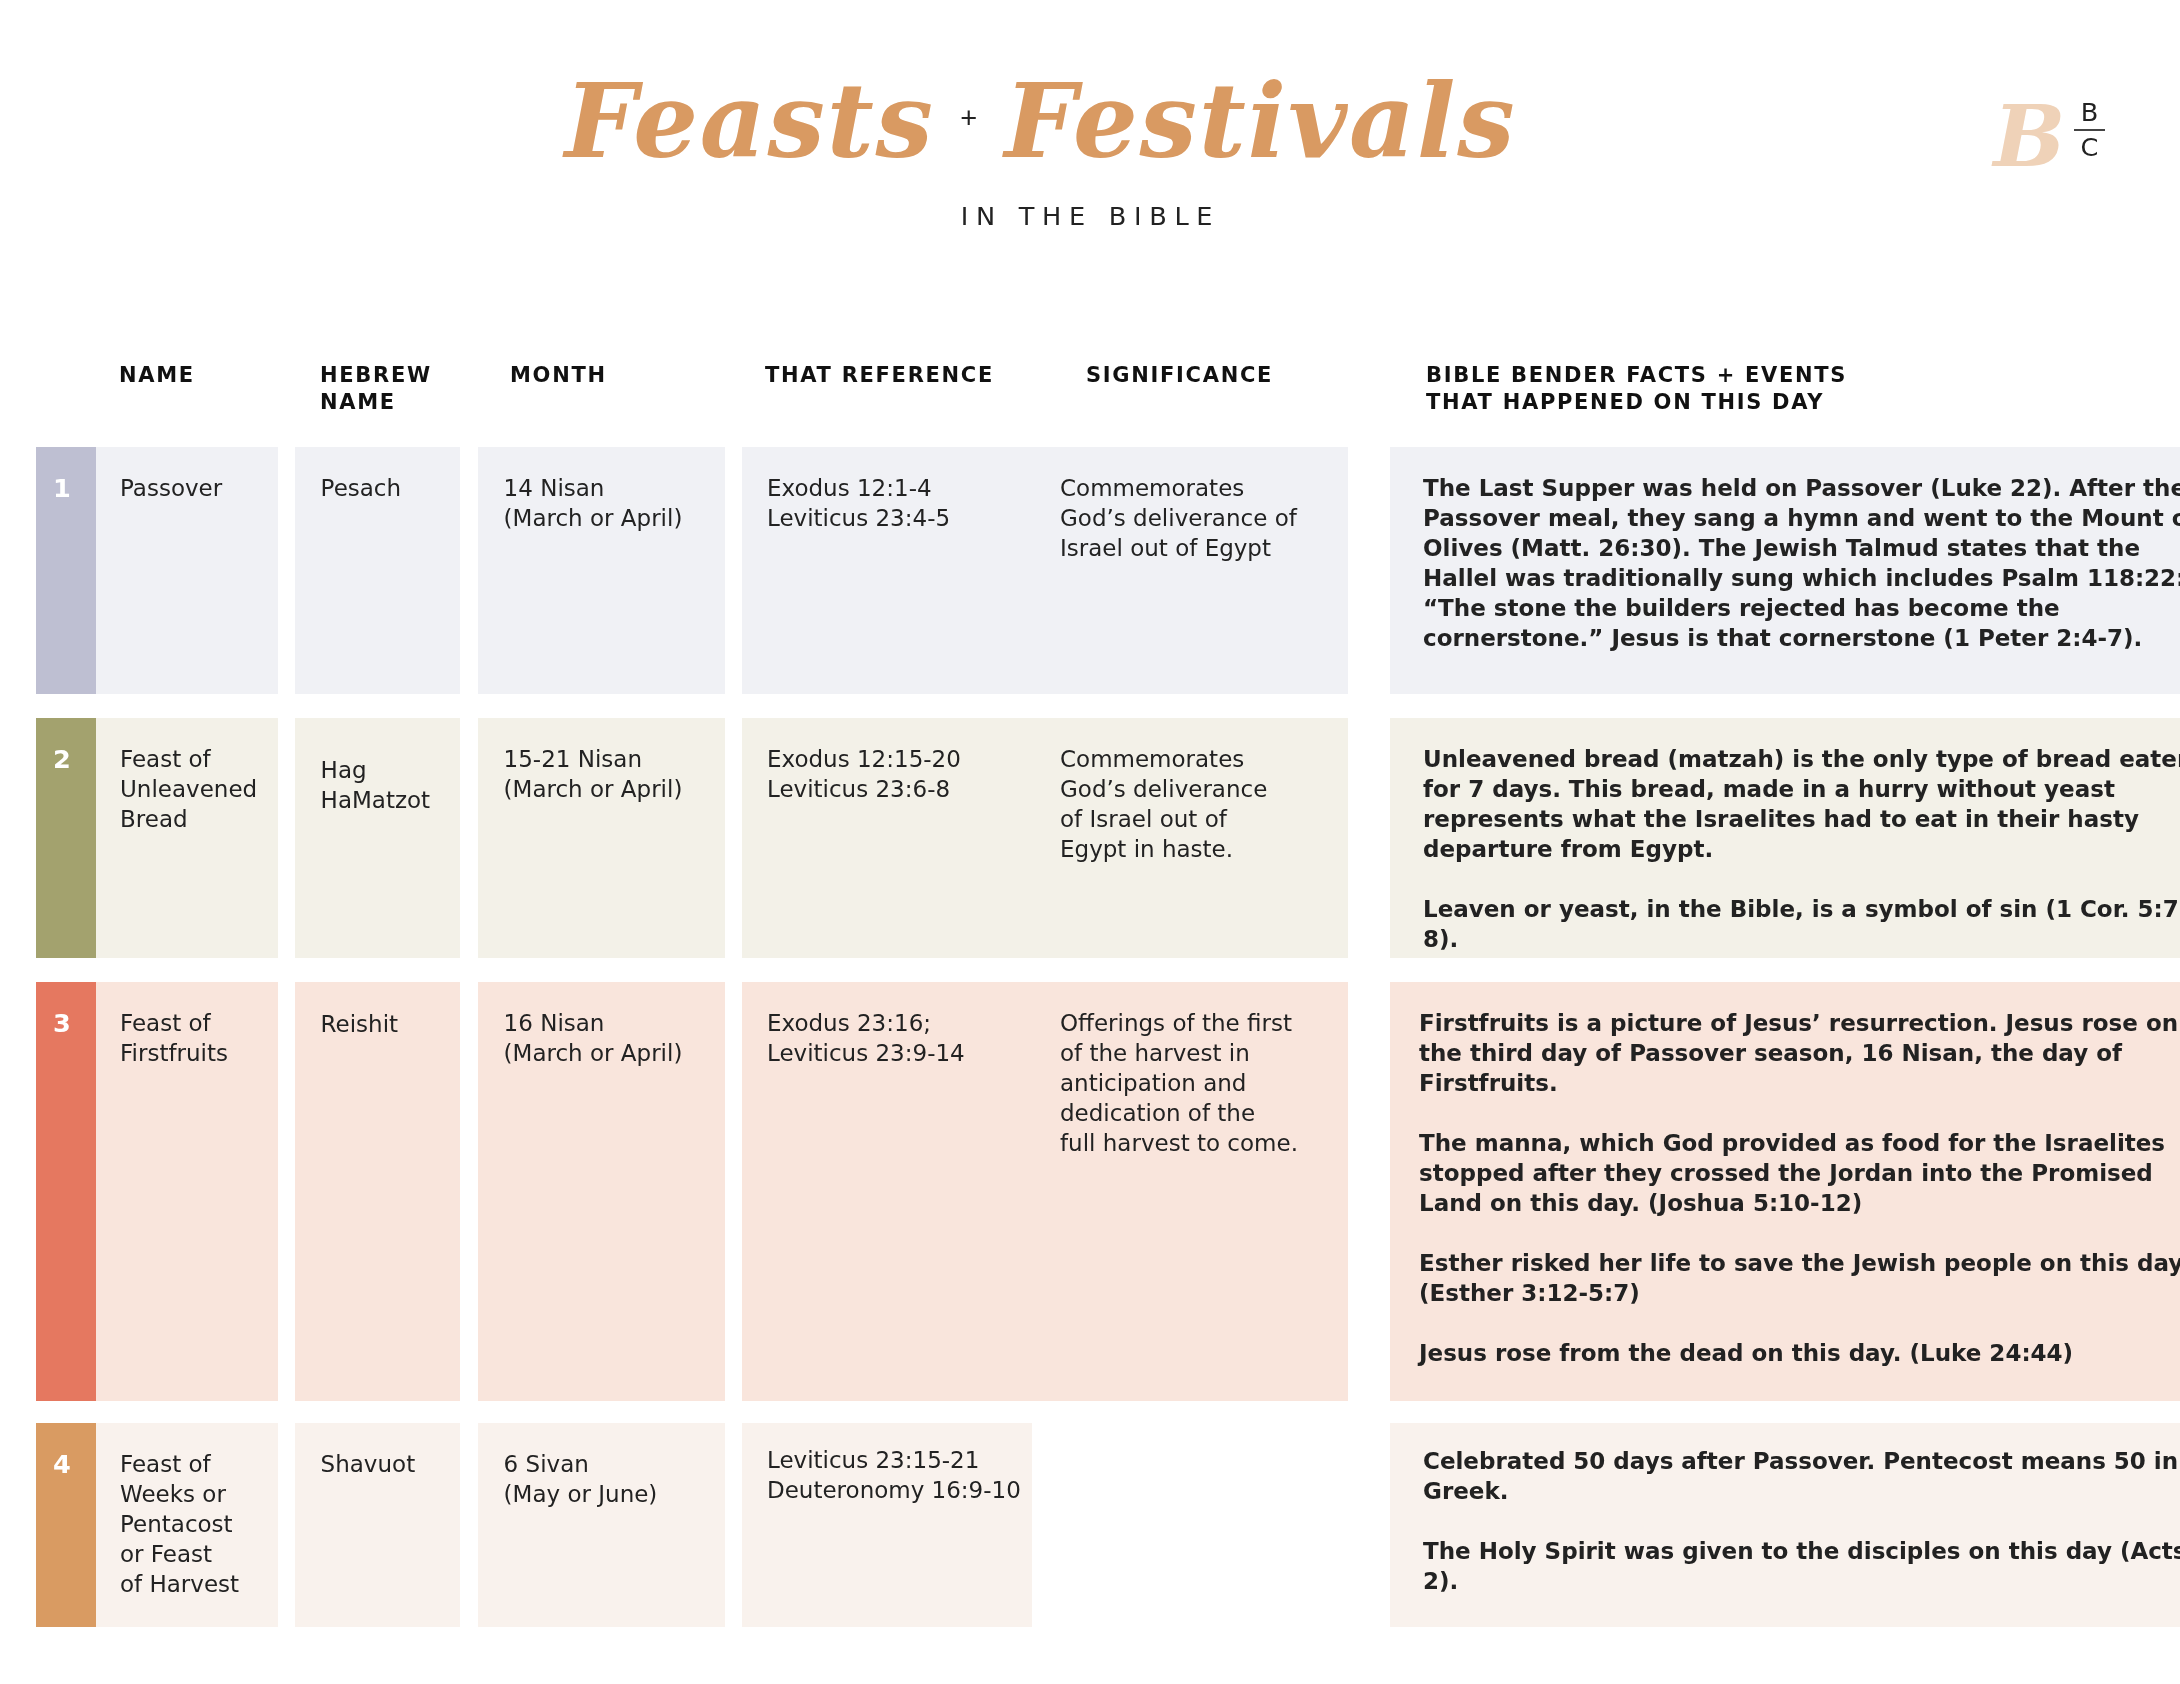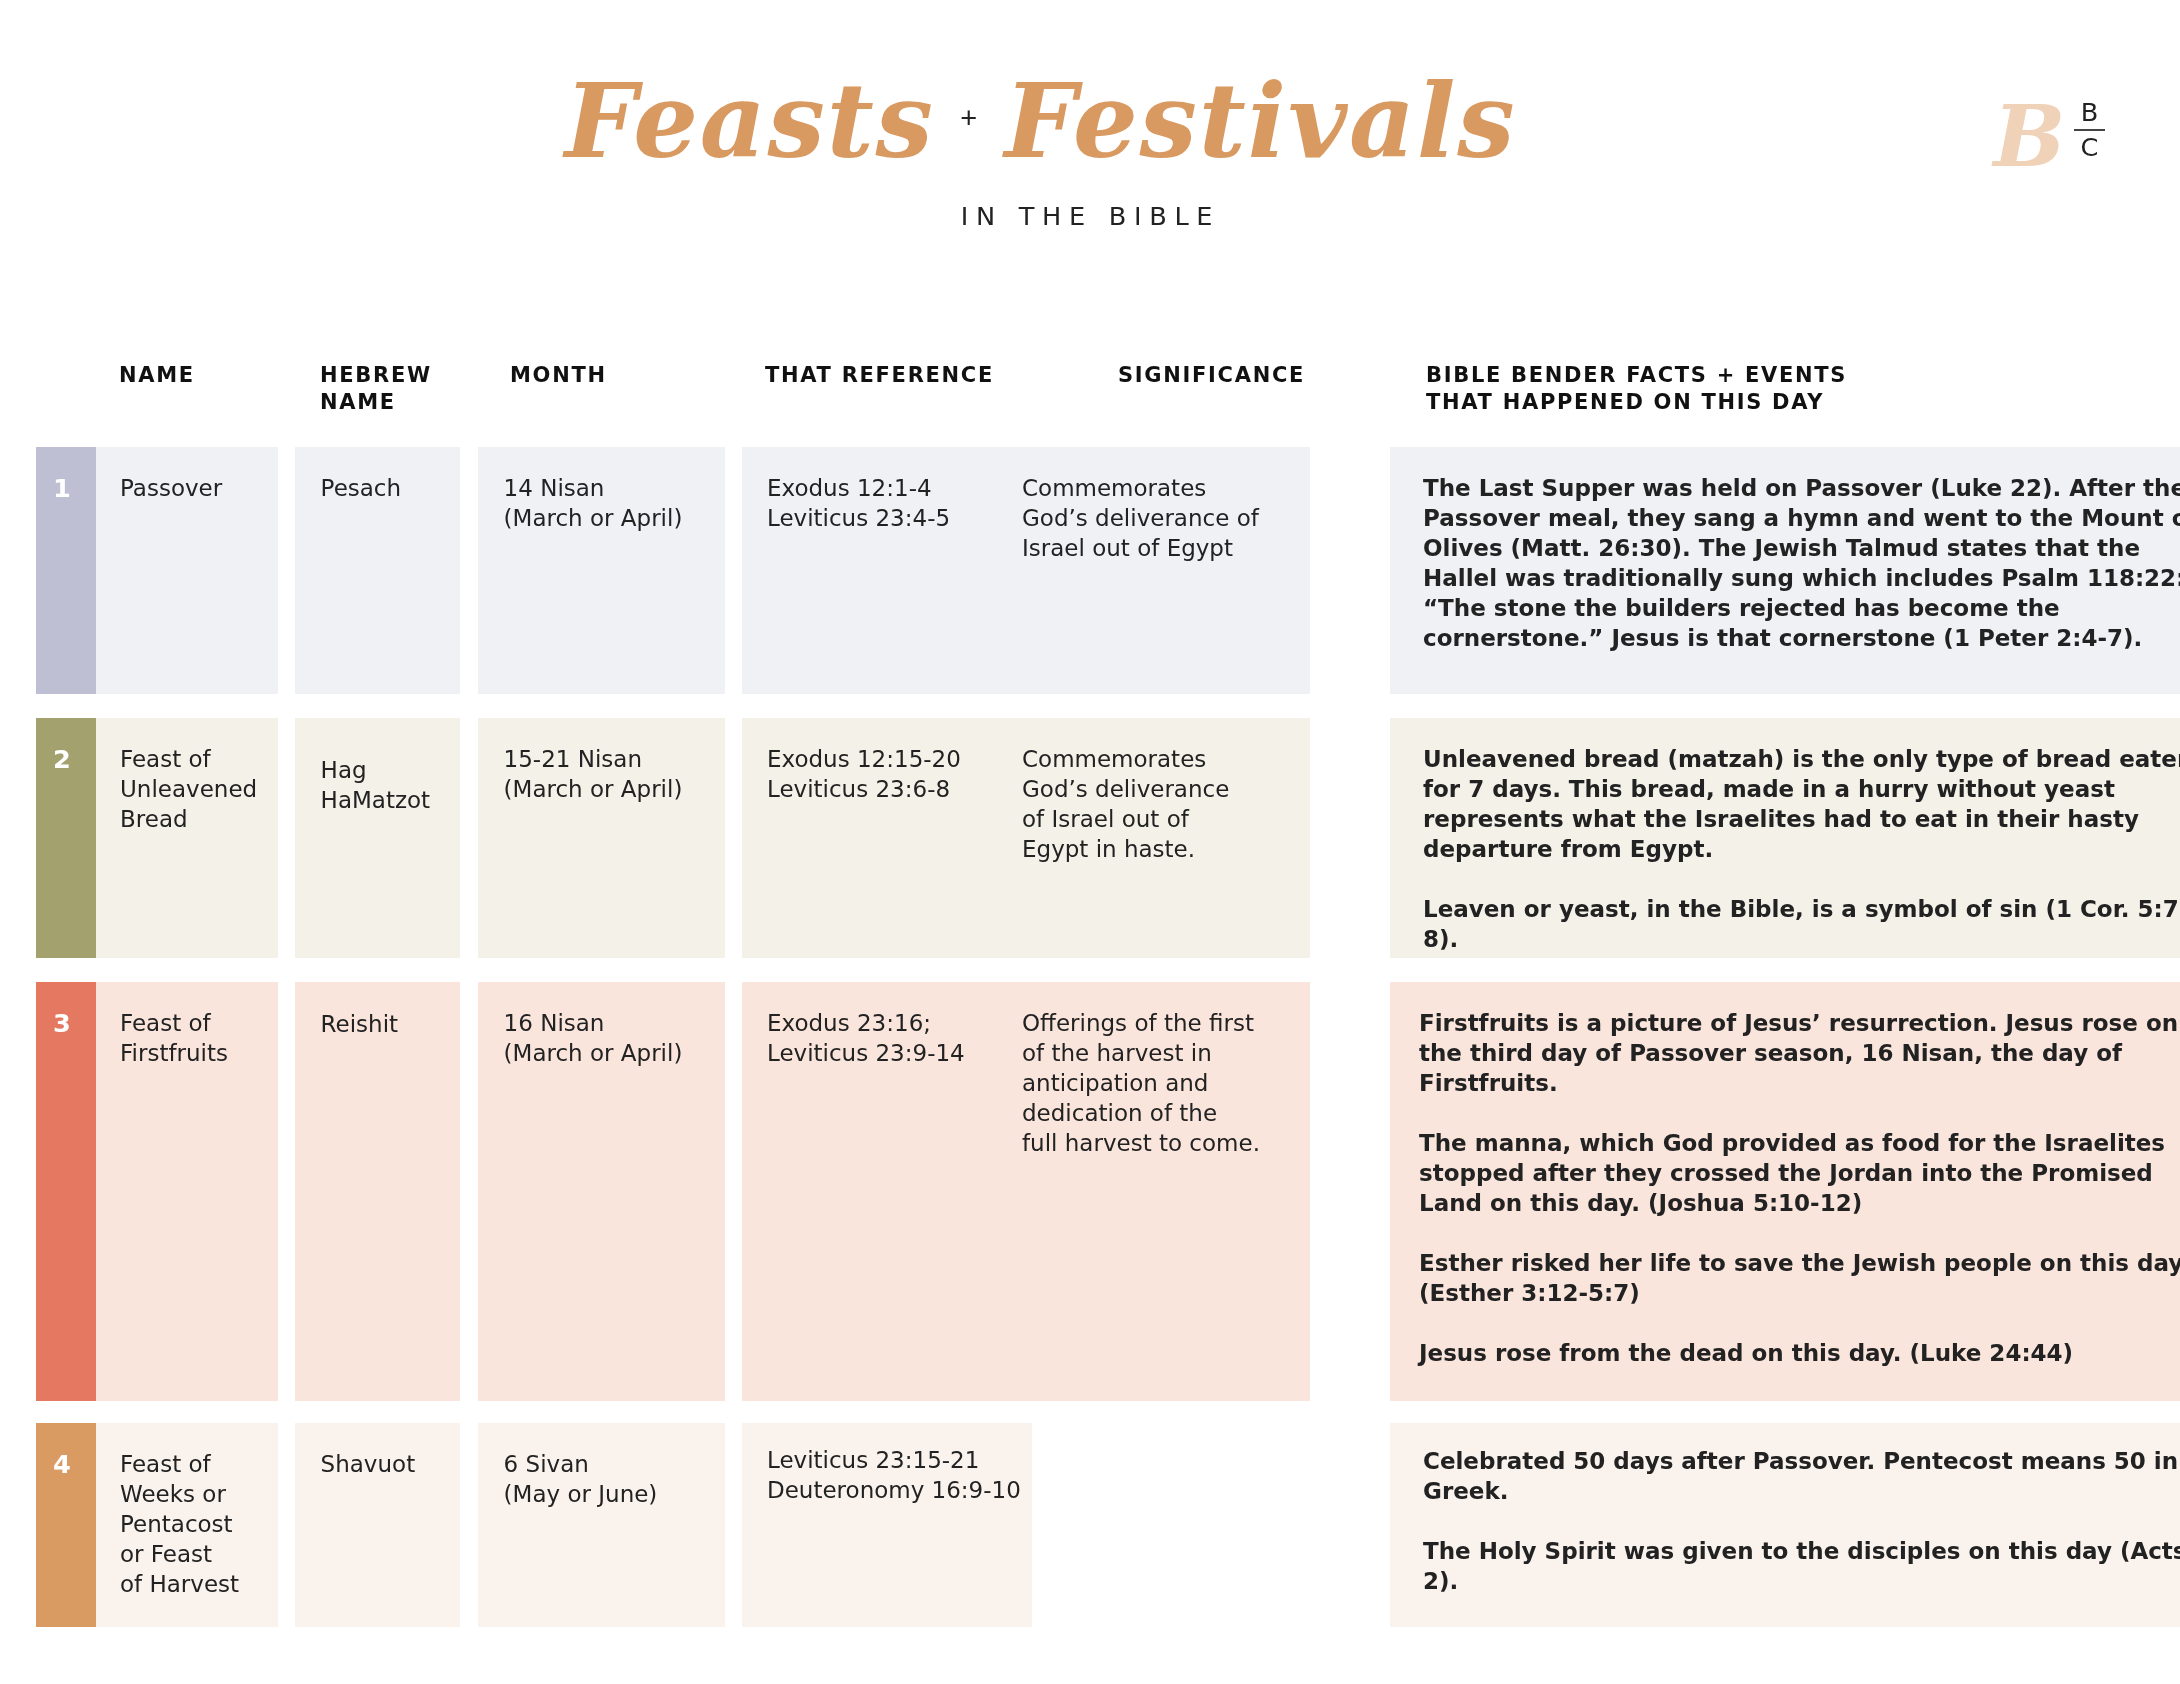--- a/index.html
+++ b/index.html
@@ -30,21 +30,21 @@
   .hdr { position: absolute; top: 362px; font-family: "DejaVu Sans", sans-serif; font-weight: bold; font-size: 21px; line-height: 27px; letter-spacing: 1.7px; color: #111; }
 
   .row { position: absolute; left: 36px; width: 2115px; }
   .num { position: absolute; left: 0; top: 0; width: 60px; height: 100%; color: #fff; font-family: "DejaVu Sans", sans-serif; font-weight: bold; font-size: 25.6px; }
   .num span { position: absolute; left: 17px; top: 25.6px; }
   .cell { position: absolute; top: 0; height: 100%; box-sizing: border-box; padding-top: 25.6px; font-family: "DejaVu Sans", sans-serif; font-size: 23px; line-height: 30px; color: #222; white-space: pre-line; }
   .c-name { left: 60px; width: 182px; padding-left: 24px; }
   .c-heb  { left: 259px; width: 165px; padding-left: 25.6px; }
   .c-mon  { left: 442px; width: 247px; padding-left: 25.6px; }
   .c-ref  { left: 706px; width: 290px; padding-left: 25px; }
-  .c-sig  { left: 958px; width: 316px; padding-left: 28px; }
+  .c-sig  { left: 996px; width: 316px; padding-left: 28px; }
   .c-fact { left: 1354px; width: 840px; padding-left: 33px; padding-right: 17px; font-weight: bold; }
   .para { margin: 0 0 30px 0; }
   .para:last-child { margin-bottom: 0; }
 </style>
 </head>
 <body>
 
 <div class="title">
   <span>Feasts</span><span class="plus">+</span><span>Festivals</span>
 </div>
@@ -57,21 +57,21 @@
     <div class="bar"></div>
     <div>C</div>
   </div>
 </div>
 
 <div class="hdr" style="left:119px;width:170px;white-space:pre-line;">NAME</div>
 <div class="hdr" style="left:320px;width:153px;white-space:pre-line;">HEBREW
 NAME</div>
 <div class="hdr" style="left:510px;width:204px;white-space:pre-line;">MONTH</div>
 <div class="hdr" style="left:765px;width:290px;white-space:pre-line;">THAT REFERENCE</div>
-<div class="hdr" style="left:1086px;width:273px;white-space:pre-line;margin-left:32px;">SIGNIFICANCE</div>
+<div class="hdr" style="left:1086px;width:273px;white-space:pre-line;">SIGNIFICANCE</div>
 <div class="hdr" style="left:1426px;width:596px;white-space:pre-line;">BIBLE BENDER FACTS + EVENTS
 THAT HAPPENED ON THIS DAY</div>
 
 <div class="row" style="top:447px;height:247px;">
   <div class="num" style="background:#bebfd2;">
       <span>1</span>
     </div>
   <div class="cell c-name" style="background:#f0f1f5;">Passover</div>
   <div class="cell c-heb" style="background:#f0f1f5;">Pesach</div>
   <div class="cell c-mon" style="background:#f0f1f5;">14 Nisan

